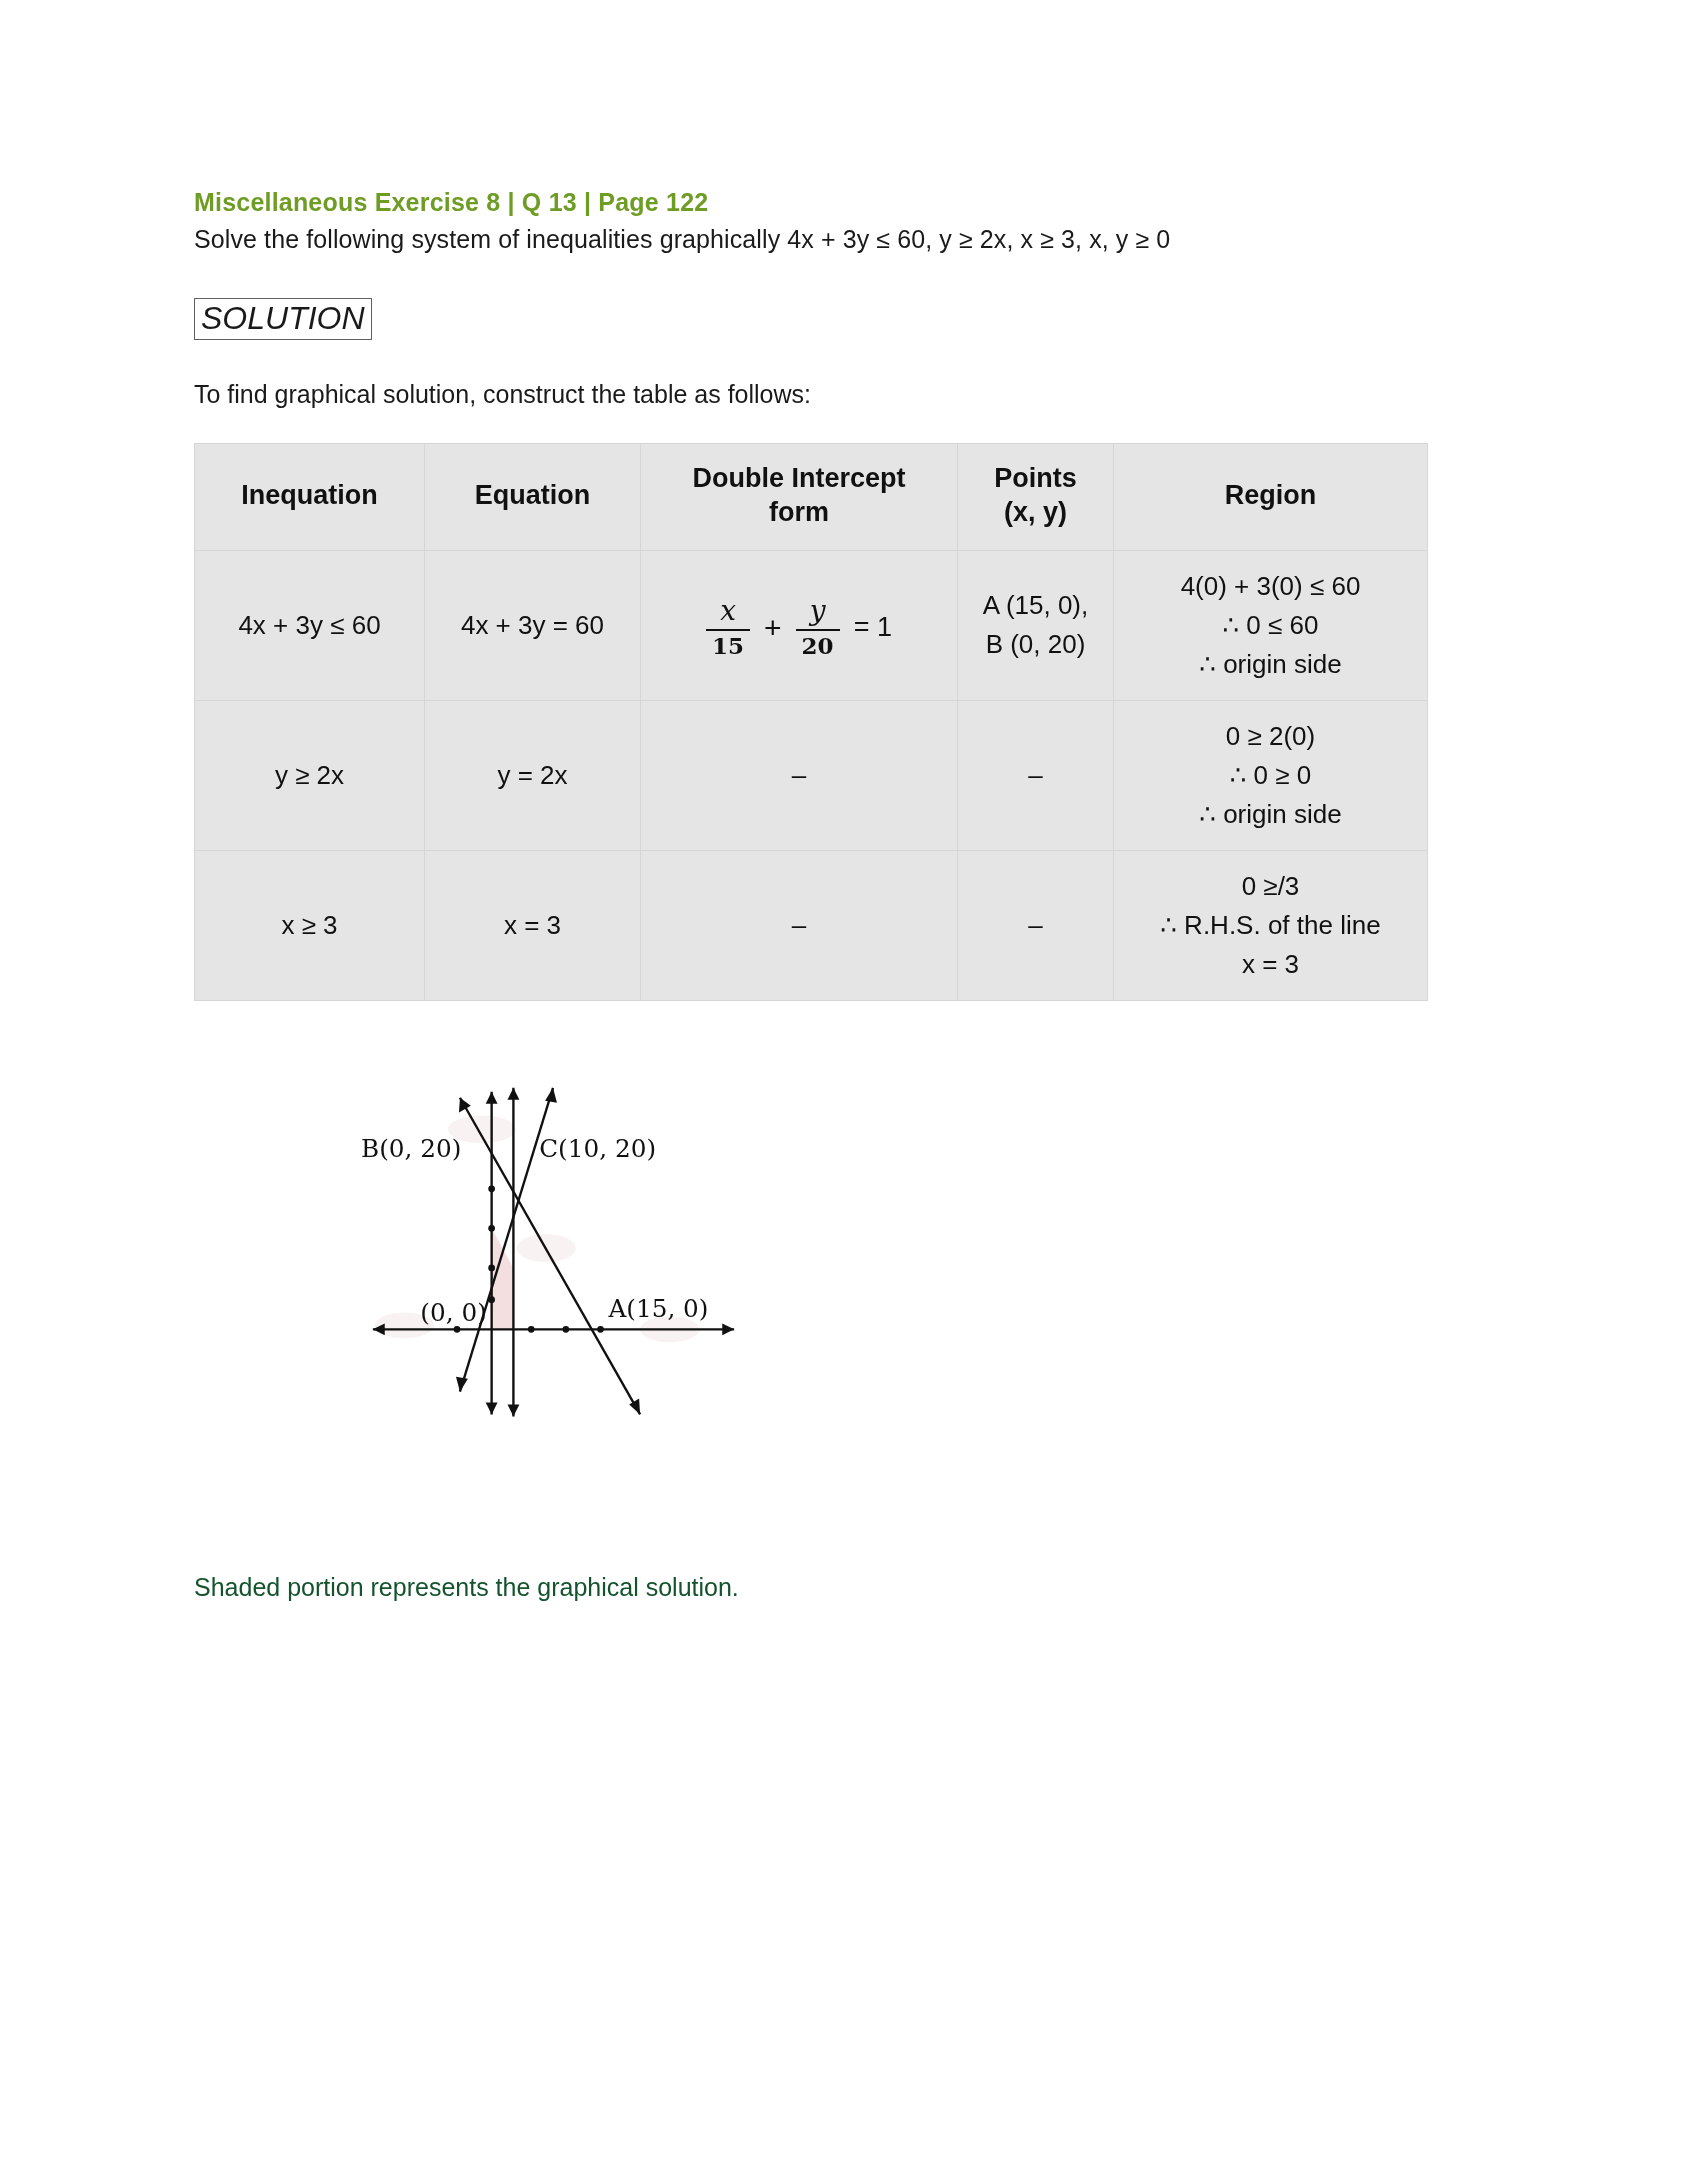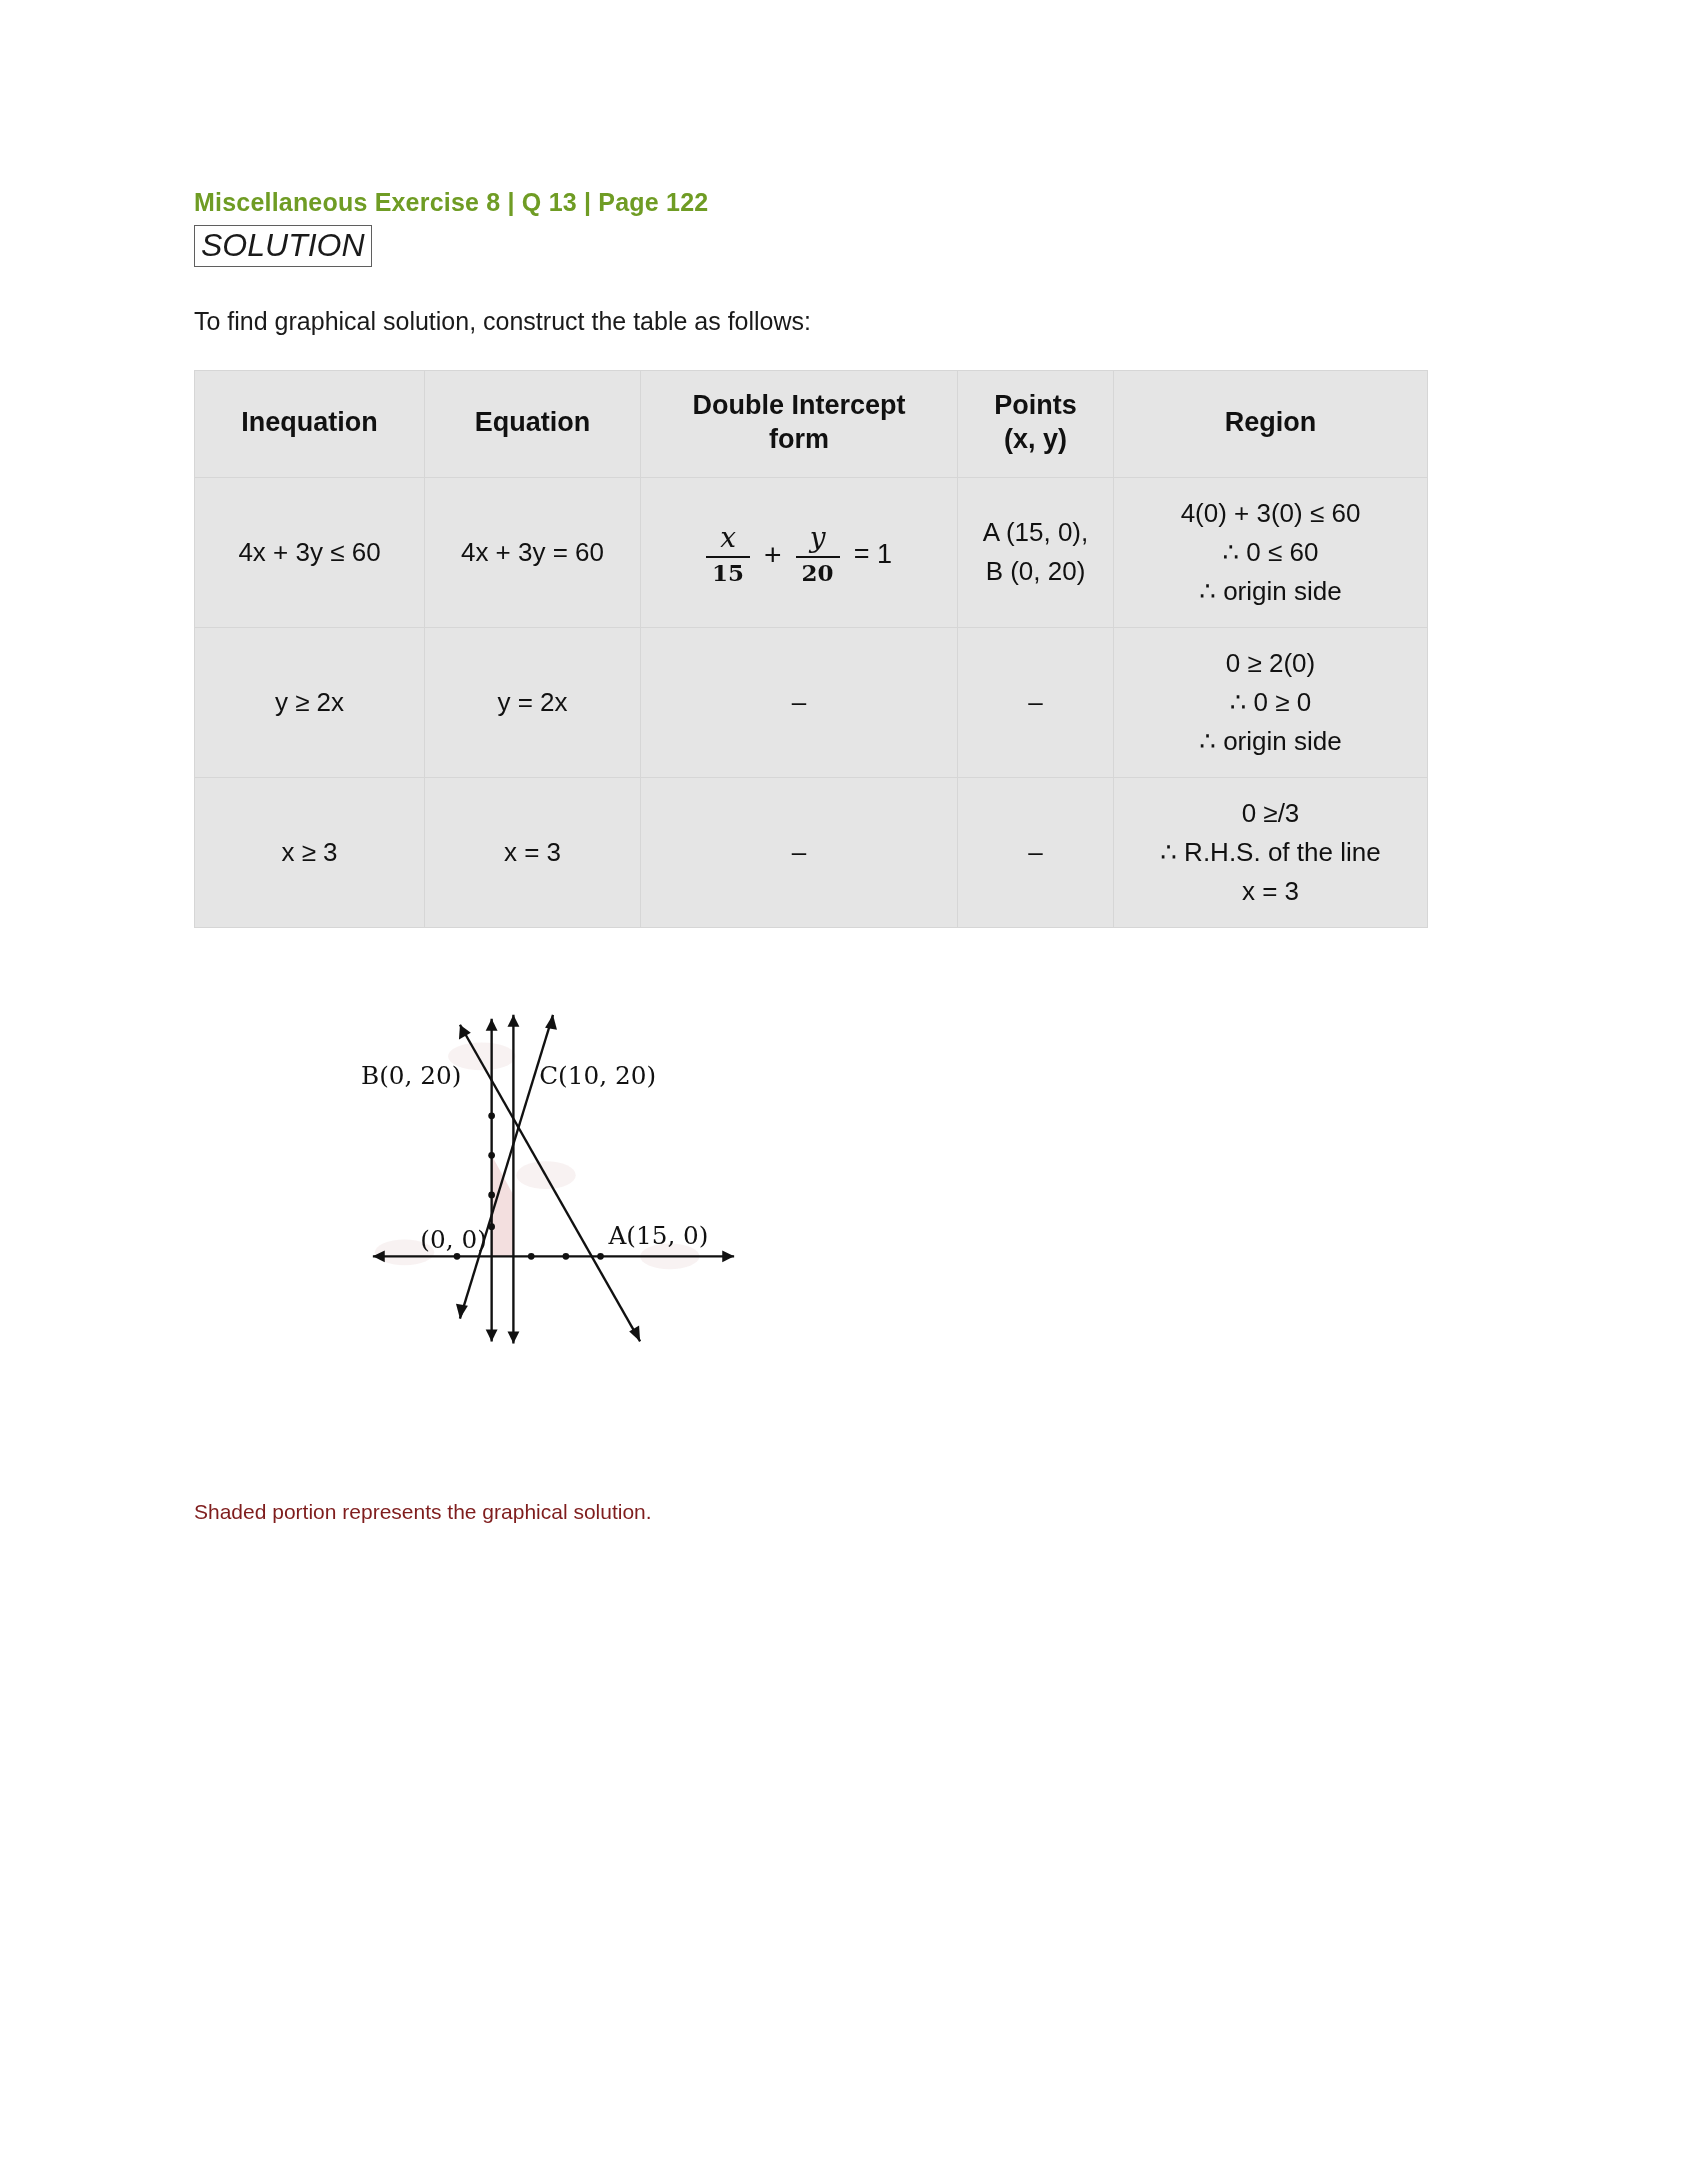--- a/index.html
+++ b/index.html
@@ -126,37 +126,38 @@
     margin-top: 69px;
     width: 1233px;
     height: 485px;
   }
   .figure-wrap svg {
     position: absolute;
     left: 149px;
     top: 0;
   }
   .closing-text {
-    font-size: 21px;
-    color: #7f1d1d;
+    font-size: 25px;
+    color: #14532d;
     margin-top: 18px;
   }
   .glabel {
     font-family: "DejaVu Serif", serif;
     font-size: 25px;
     fill: #111;
   }
 </style>
 </head>
 <body>
 
 <div class="page">
   <div class="content">
 
     <div class="q-heading">Miscellaneous Exercise 8 | Q 13 | Page 122</div>
+    <div class="q-text">Solve the following system of inequalities graphically 4x + 3y ≤ 60, y ≥ 2x, x ≥ 3, x, y ≥ 0</div>
 
     <div class="solution-label">SOLUTION</div>
 
     <div class="lead-text">To find graphical solution, construct the table as follows:</div>
 
     <table class="soln">
       <colgroup>
         <col class="col1">
           <col class="col2">
           <col class="col3">

